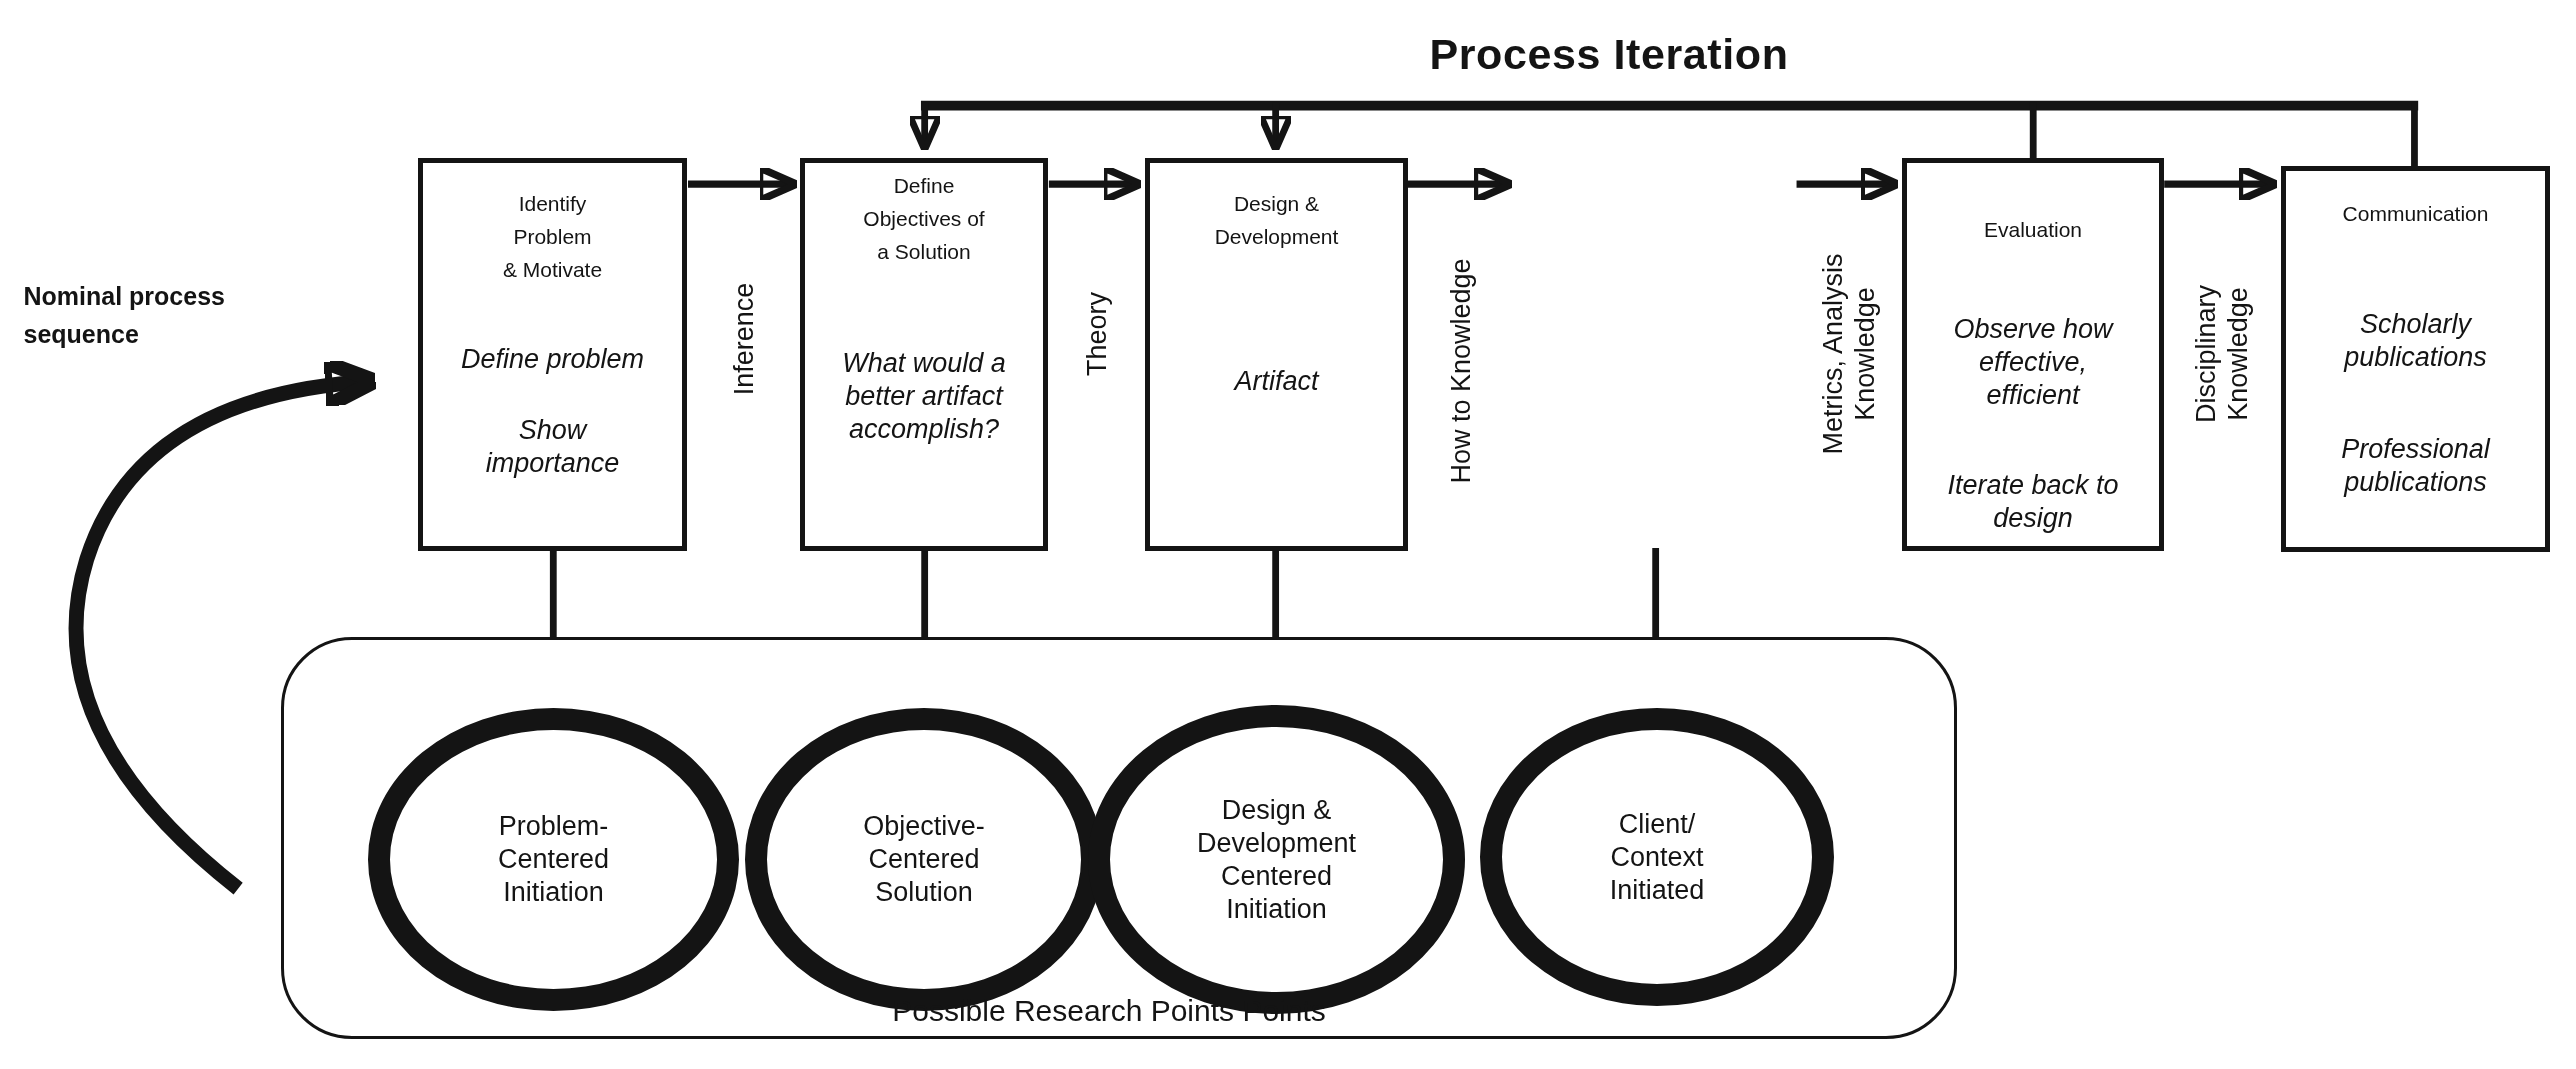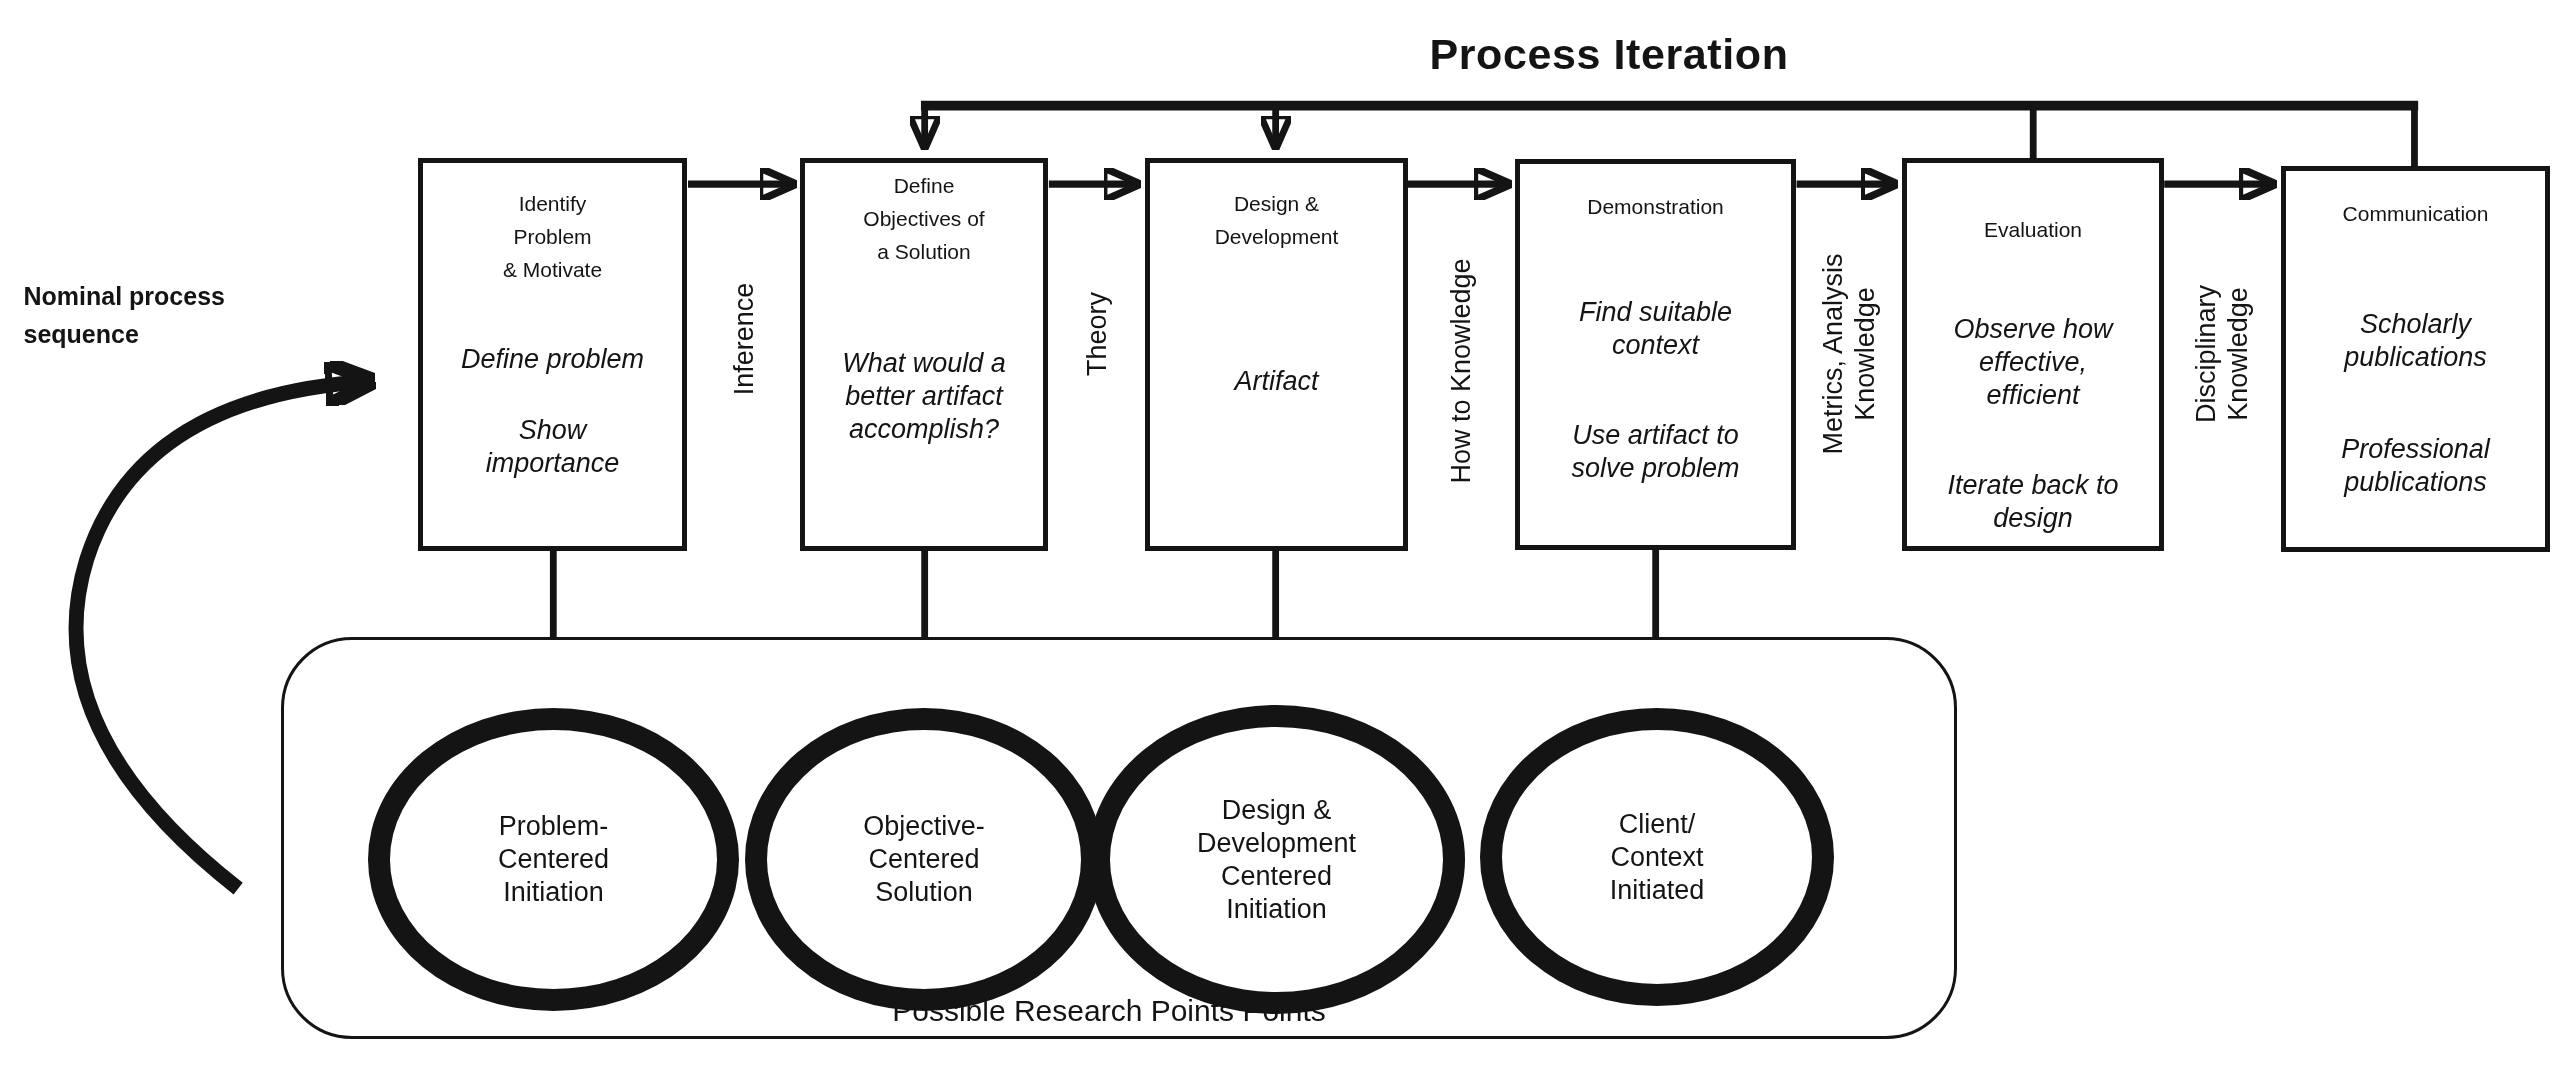--- a/index.html
+++ b/index.html
@@ -156,27 +156,20 @@
 better artifact
 accomplish?</div>
   </div>
 
   <div class="abs stage-box" style="left:1145px; top:158px; width:263px; height:393px; padding-top:23.5px;">
     <div class="stage-heading">Design &amp;
 Development</div>
     <div class="stage-note" style="margin-top:112px;">Artifact</div>
   </div>
 
-  <div class="abs stage-box" style="left:1515px; top:159px; width:281px; height:391px; padding-top:26px;">
-    <div class="stage-heading">Demonstration</div>
-    <div class="stage-note" style="margin-top:73px;">Find suitable
-context</div>
-    <div class="stage-note" style="margin-top:57px;">Use artifact to
-solve problem</div>
-  </div>
 
   <div class="abs stage-box" style="left:1902px; top:158px; width:262px; height:393px; padding-top:39px;justify-content:center;">
     <div class="stage-heading">Evaluation</div>
     <div class="stage-note" style="margin-top:67px;">Observe how
 effective,
 efficient</div>
     <div class="stage-note" style="margin-top:57px;">Iterate back to
 design</div>
   </div>
 

